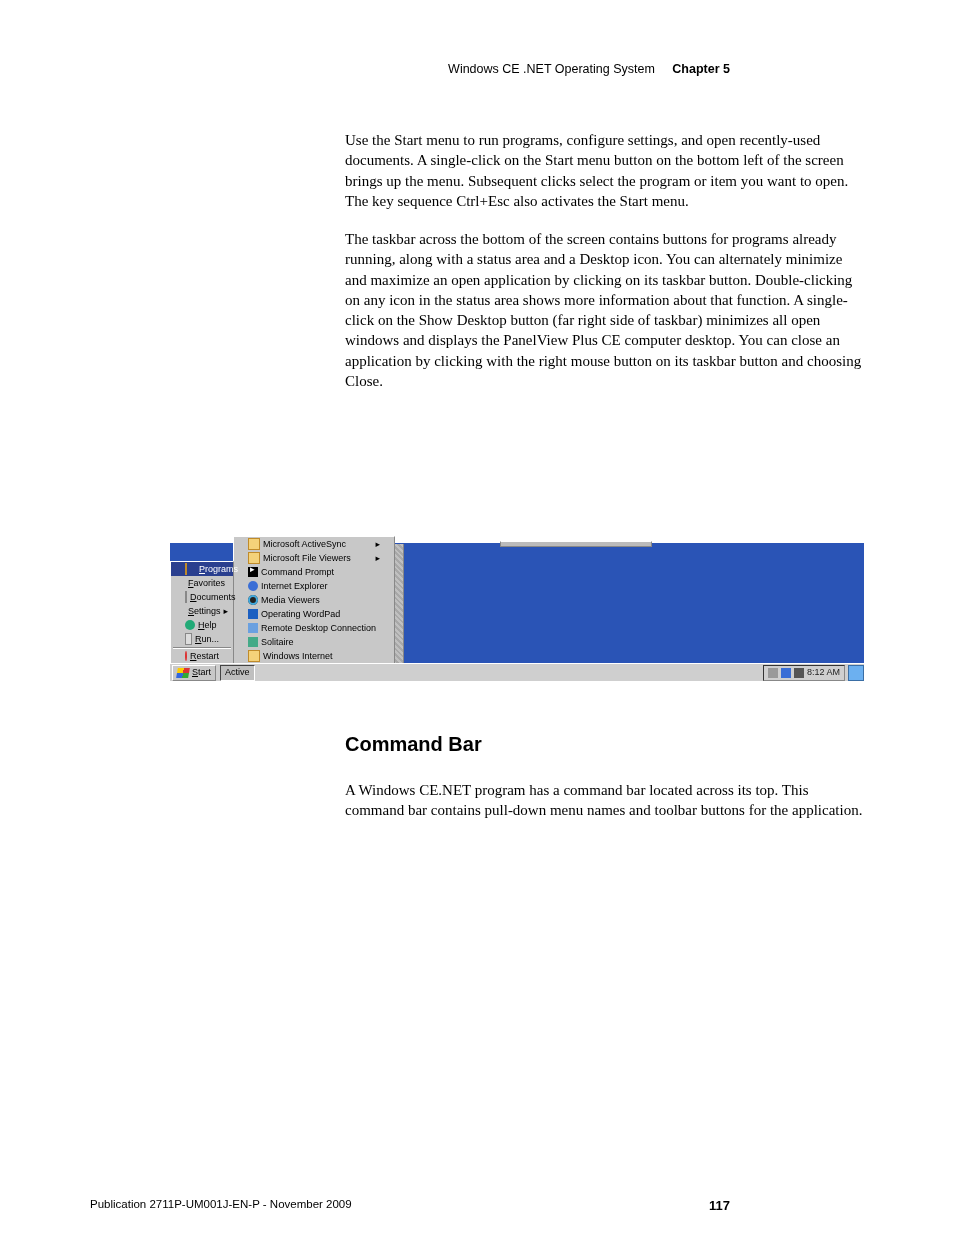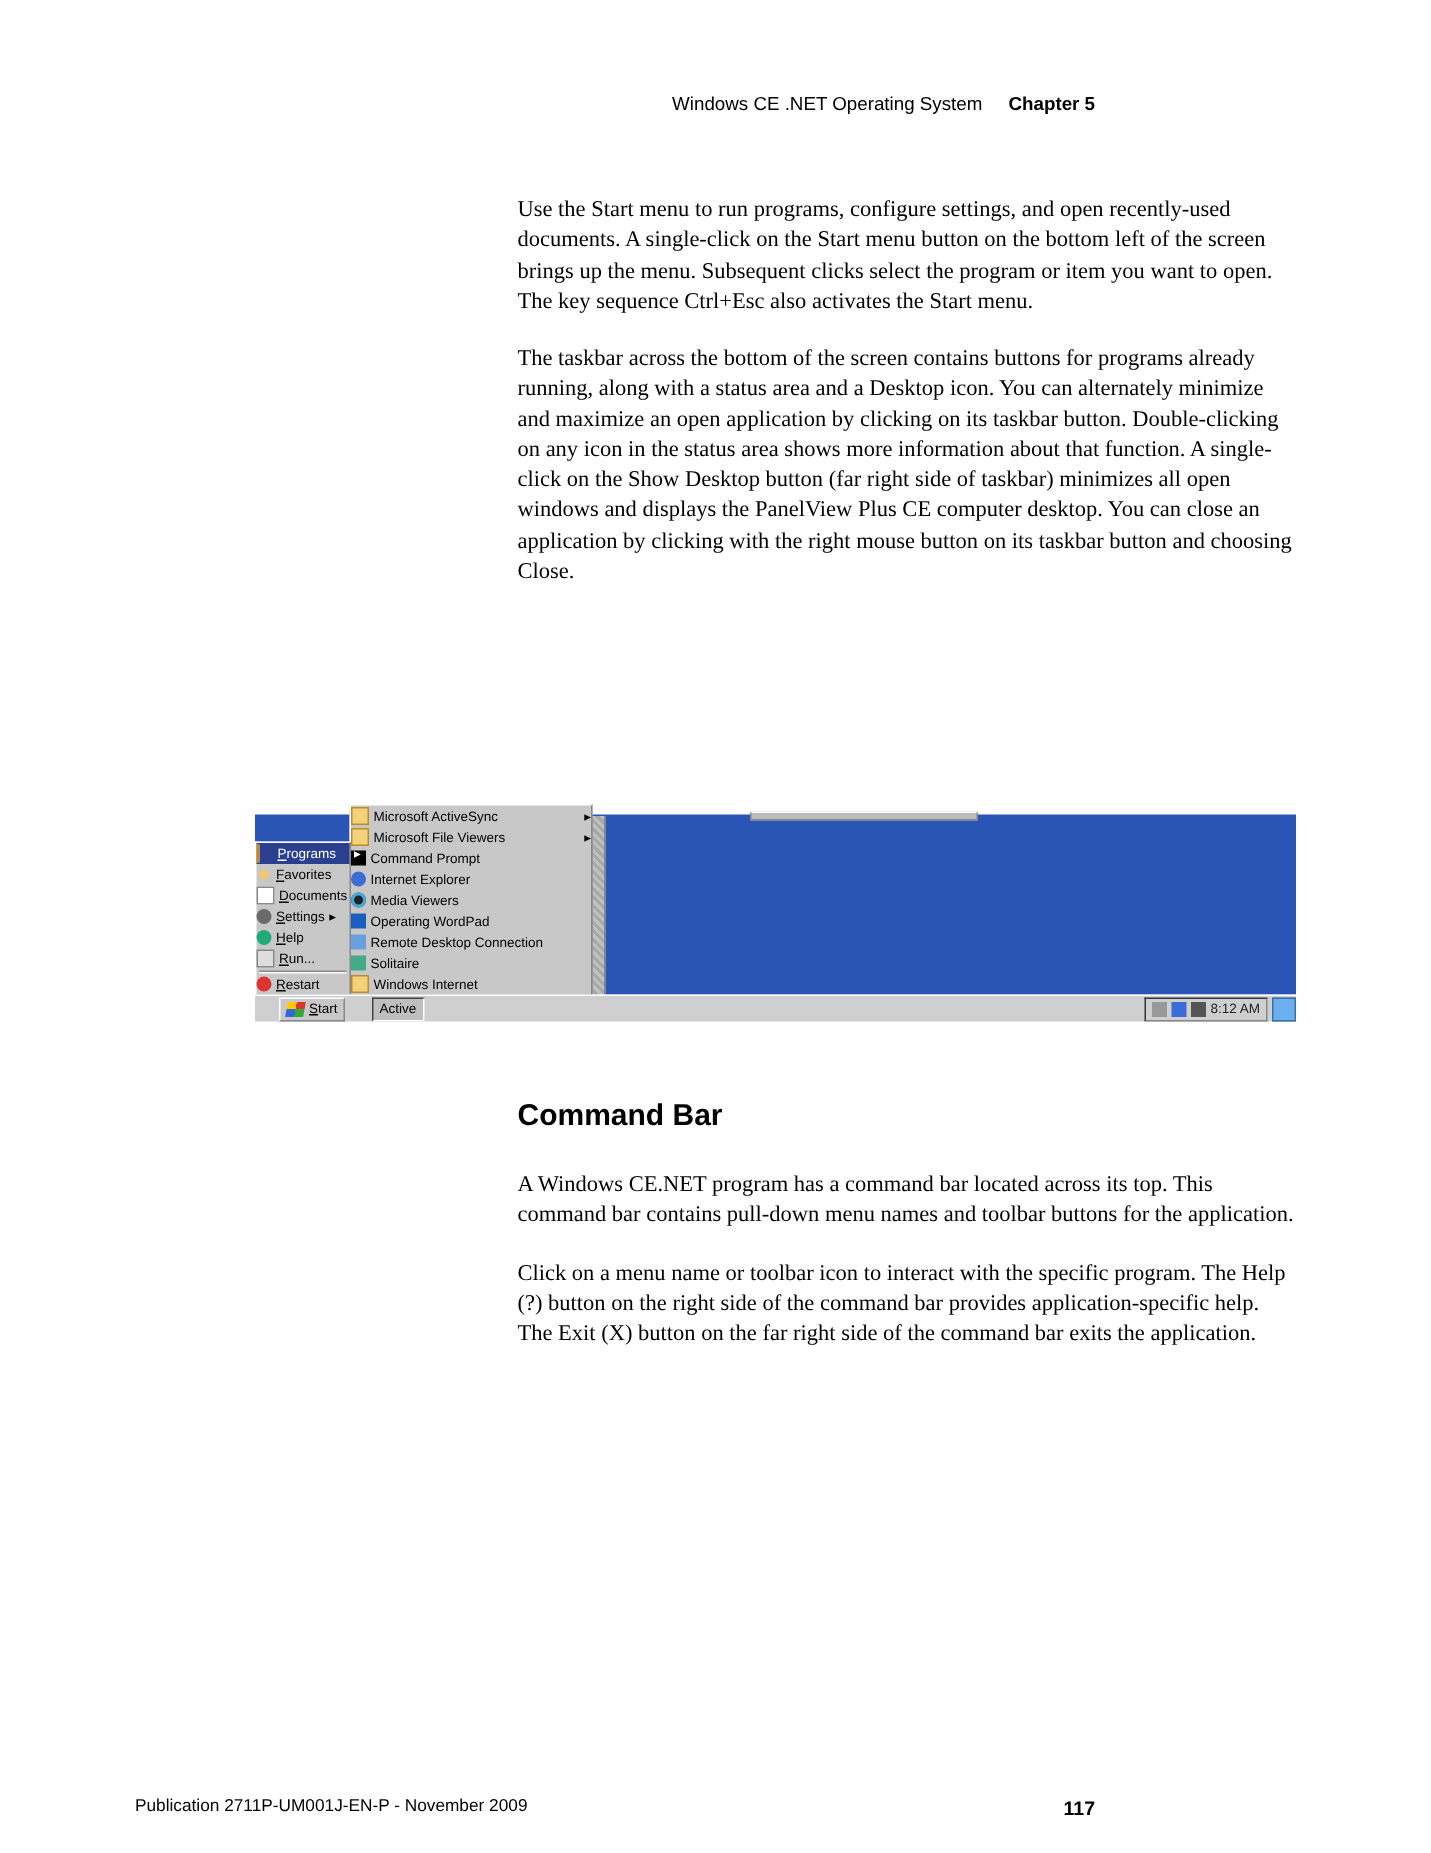--- a/index.html
+++ b/index.html
@@ -75,21 +75,21 @@
   }
   .wce-taskbar {
     position: absolute;
     left: 0; bottom: 0; width: 694px; height: 17px;
     background: #cfcfcf;
     border-top: 1px solid #fff;
     display: flex;
     align-items: center;
   }
   .tb-btn {
-    height: 14px; margin: 1px 2px 1px 16px; padding: 0 4px;
+    height: 14px; margin: 1px 2px 1px 2px; padding: 0 4px;
     background: #c8c8c8;
     border: 1px solid #888;
     border-top-color: #fff; border-left-color: #fff;
     font-size: 9px;
     display: inline-flex; align-items: center; gap: 3px;
   }
   .tb-btn.active { border: 1px solid #444; border-right-color:#fff; border-bottom-color:#fff; background:#bfbfbf; }
   .tb-tray {
     margin-left: auto; height: 14px; padding: 0 4px;
     border: 1px inset #888;
@@ -101,21 +101,21 @@
   .start-menu {
     position: absolute;
     left: 0; bottom: 17px;
     width: 62px;
     background: #c8c8c8;
     border: 1px solid #888; border-top-color:#fff; border-left-color:#fff;
   }
   .start-menu .sep { height:1px; background:#888; margin:1px 2px; box-shadow:0 1px 0 #fff; }
   .sm-item, .pm-item {
     display:flex; align-items:center; gap:3px;
-    height: 14px; padding: 0 0; font-size:9px; white-space:nowrap;
+    height: 14px; padding: 0 14px; font-size:9px; white-space:nowrap;
   }
   .sm-item.hi { background:#2a3f8f; color:#fff;gap:12px; }
   .programs-menu {
     position: absolute;
     left: 63px; bottom: 17px;
     width: 160px;
     background: #c8c8c8;
     border: 1px solid #888; border-top-color:#fff; border-left-color:#fff;
   }
   .pm-item .arrow { margin-left:auto; font-size:9px; }
@@ -256,20 +256,19 @@
         <span class="tray-ico vol"></span>
         <span>8:12 AM</span>
       </div>
       <div class="tb-show"></div>
     </div>
   </div>
 
   <div class="content-col2">
     <h2>Command Bar</h2>
     <p>A Windows CE.NET program has a command bar located across its top. This command bar contains pull-down menu names and toolbar buttons for the application.</p>
-    <p>Click on a menu name or toolbar icon to interact with the specific program. The Help (?) button on the right side of the command bar provides application-specific help. The Exit (X) button on the far right side of the command bar exits the application.</p>
   </div>
 
   <div class="footer">
     <span>Publication 2711P-UM001J-EN-P - November 2009</span>
     <span class="pn">117</span>
   </div>
 </div>
 
 </body></html>

